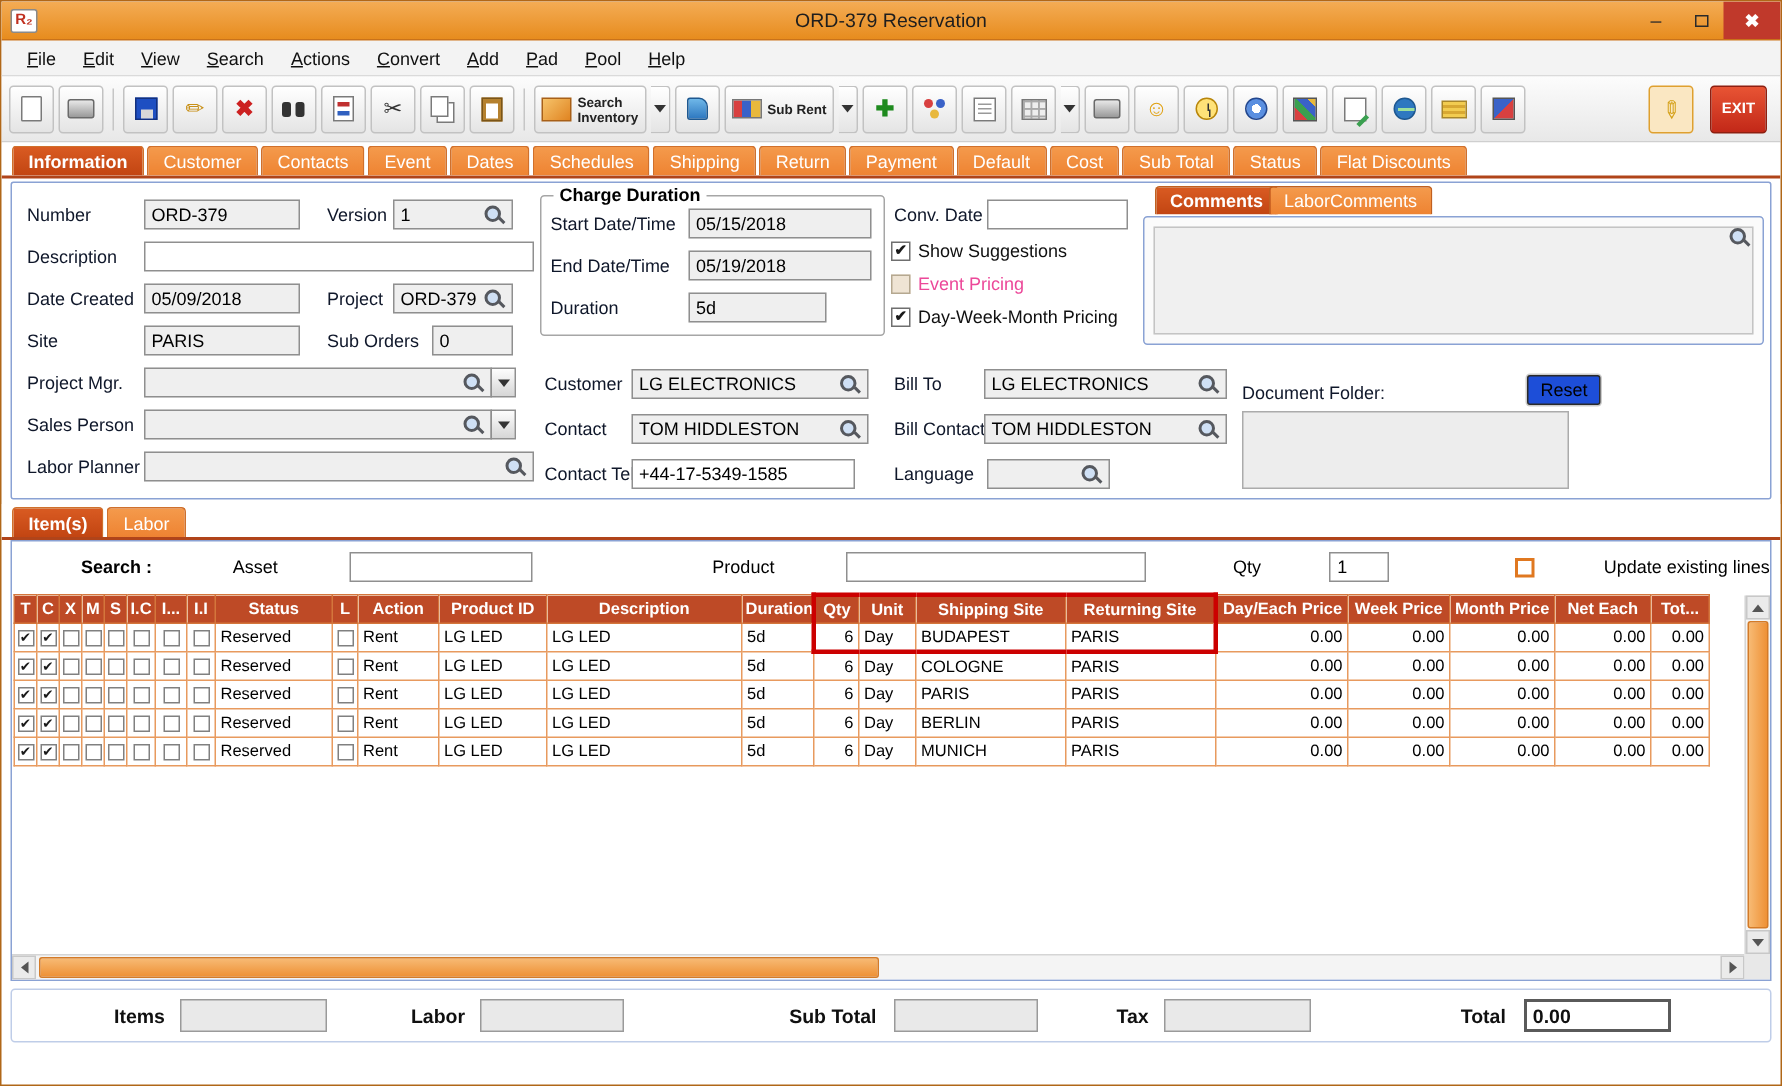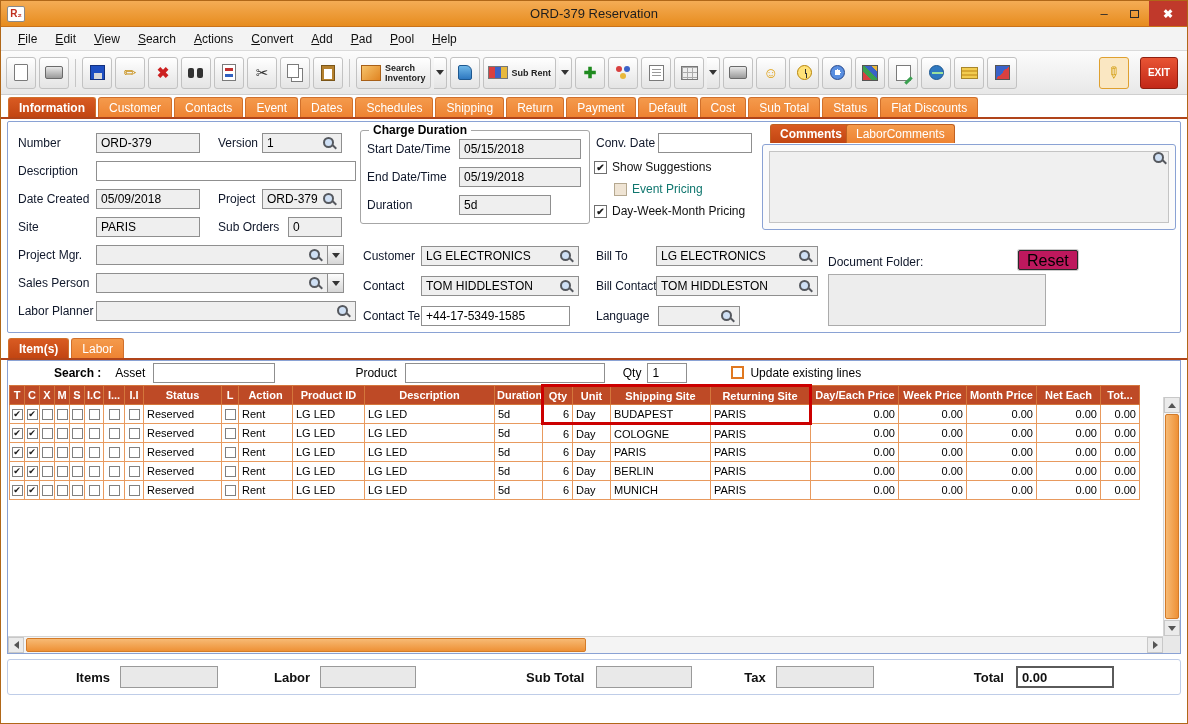--- a/index.html
+++ b/index.html
@@ -84,33 +84,33 @@
 .fbox.w{background:#FFF;}
 .fbox .val{flex:1;white-space:nowrap;overflow:hidden;}
 .magw{position:relative;width:15px;height:15px;flex:none;}
 .magw::before{content:"";position:absolute;left:1px;top:1px;width:7px;height:7px;border:2px solid #55585E;border-radius:50%;background:#CFE0F5;}
 .magw::after{content:"";position:absolute;left:10px;top:10px;width:5px;height:2px;background:#55585E;transform:rotate(45deg);}
 .combo-btn{position:absolute;width:17px;height:20px;border:1px solid #8F8F8F;background:linear-gradient(#FDFDFD,#D6D6D6);display:flex;align-items:center;justify-content:center;}
 .groupbox{position:absolute;border:1px solid #A6A6A6;border-radius:3px;}
 .gtitle{position:absolute;top:-8px;left:8px;background:#FFF;padding:0 4px;font-weight:bold;font-size:12px;white-space:nowrap;}
 .cb{position:absolute;display:flex;align-items:center;gap:5px;font-size:12px;color:#101010;}
 .cb .box{width:13px;height:13px;border:1px solid #6F6F6F;background:#FFF;display:flex;align-items:center;justify-content:center;font-size:10px;font-weight:bold;color:#1A1A1A;flex:none;}
-.cb.disabled{color:#0f766e;margin-left:20px;}
+.cb.disabled{color:#ec4899;}
 .cb.disabled .box{background:#EFE4D4;border-color:#B5A890;}
 .ctab{position:absolute;font-size:12px;color:#FFF;padding:2px 9px;border-radius:3px 3px 0 0;border:1px solid #C06020;border-bottom:none;white-space:nowrap;}
 .ctab.active{background:linear-gradient(#D95B22,#C24512);font-weight:bold;}
 .ctab.inactive{background:linear-gradient(#F49A4C,#EE8332);}
 .comments-box{position:absolute;border:1px solid #8AA2D4;border-radius:3px;background:#FBFBFB;}
 .comments-inner{position:absolute;left:6px;right:6px;top:6px;bottom:6px;background:#F0F0F0;border:1px solid #C4C4C4;}
-.reset-btn{position:absolute;height:20px;padding:1px 8px;background:#be185d;border:1px solid #2A2A2A;border-radius:2px;font-size:16px;box-shadow:0 0 0 1px #CCC;}
+.reset-btn{position:absolute;height:20px;padding:1px 8px;background:#1d4ed8;border:1px solid #2A2A2A;border-radius:2px;font-size:12px;box-shadow:0 0 0 1px #CCC;}
 .docbox{position:absolute;background:#EDEDED;border:1px solid #ABABAB;}
 
 
 .items-panel{position:relative;margin:0 6px;height:294px;border:1px solid #8AA2D4;background:#FFF;overflow:hidden;}
-.search-row{height:23px;display:flex;align-items:center;font-size:12px;}
+.search-row{height:34px;display:flex;align-items:center;font-size:12px;justify-content:space-between;}
 .s-lbl{white-space:nowrap;}
 .sfield{height:20px;border:1px solid #8F8F8F;background:#FFF;padding:0 4px;display:flex;align-items:center;font-size:12px;}
 .ucb{width:13px;height:13px;border:2px solid #E07820;background:#FFF;flex:none;display:flex;align-items:center;justify-content:center;font-size:9px;}
 
 .grid{border-collapse:collapse;table-layout:fixed;width:1131px;margin-left:1px;}
 .grid th{background:#BE4A26;color:#FFF;font-size:11px;font-weight:bold;height:19px;border:1px solid #D4763C;padding:0 2px;overflow:hidden;white-space:nowrap;}
 .grid td{font-size:11px;height:19px;border:1px solid #E89A5E;padding:0 3px;overflow:hidden;white-space:nowrap;background:#FFF;color:#000;}
 .grid td.c{text-align:center;padding:0;}
 .grid .num{text-align:right;}
 .cbx{width:11px;height:11px;border:1px solid #808080;background:#FFF;display:inline-flex;align-items:center;justify-content:center;font-size:9px;line-height:9px;color:#1A1A1A;vertical-align:middle;}

